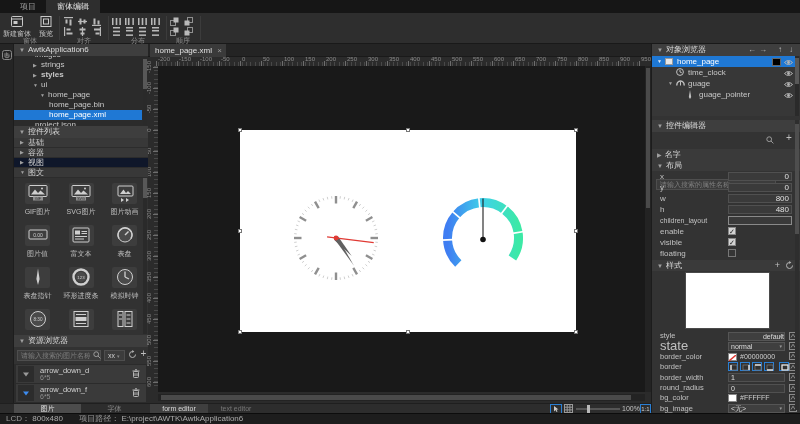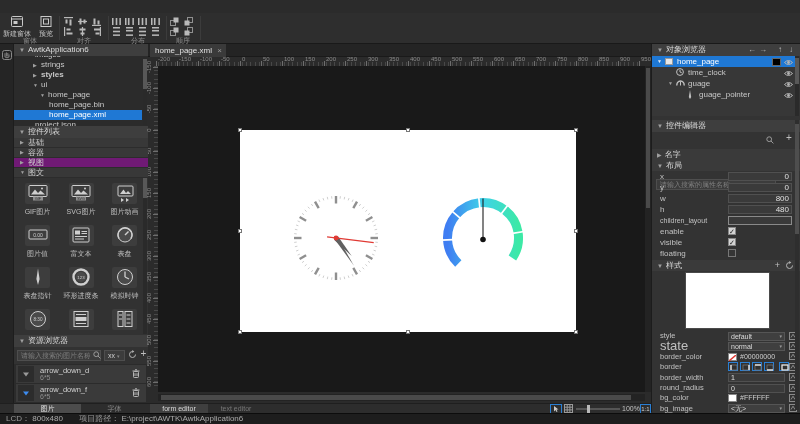--- a/index.html
+++ b/index.html
@@ -12,20 +12,24 @@
   input{background:#3c3c3c;border:1px solid #4e4e4e;color:#e0e0e0;font-size:7px;
         font-family:"Liberation Sans","DejaVu Sans",sans-serif;outline:none}
   input::placeholder{color:#7f7f7f}
   .glabel{color:#8a8a8a;font-size:7px;text-align:center}
 </style>
 </head>
 <body>
 
 <div id="app">
 
+  <div class="abs" style="left:0;top:0;width:800px;height:13px;background:#161616">
+    <div class="abs" style="left:10px;top:0;width:36px;height:13px;line-height:13px;text-align:center;color:#9a9a9a">项目</div>
+    <div class="abs" style="left:46px;top:0;width:54px;height:13px;line-height:13px;text-align:center;background:#2e2e2e;color:#e6e6e6">窗体编辑</div>
+  </div>
 
   <div class="abs" style="left:0;top:13px;width:800px;height:31px;background:#2e2e2e;border-bottom:1px solid #191919">
     <div class="abs" style="left:2px;top:3px;width:30px;height:20px;text-align:center">
       <span id="ic-newform"><svg width="12" height="11" viewBox="0 0 12 11">
             <rect x="0.5" y="0.5" width="11" height="10" rx="1" fill="none" stroke="#c9c9c9"></rect>
             <line x1="0.5" y1="3" x2="11.5" y2="3" stroke="#c9c9c9"></line>
             <rect x="2.5" y="5" width="4" height="3" fill="#c9c9c9"></rect>
           </svg></span>
       <div style="font-size:7px;color:#c4c4c4">新建窗体</div>
     </div>
@@ -646,21 +650,21 @@
   <div class="abs hdr" style="left:652px;top:260px;width:148px;height:11px;line-height:11px;background:#3a3a3a">
     <span class="tri">▼</span><span>样式</span>
     <span class="abs" style="right:20px;top:0;font-size:9px;color:#c0c0c0">+</span>
     <span id="ic-refresh-r" class="abs" style="right:6px;top:1px"><svg width="9" height="9" viewBox="0 0 9 9">
           <path d="M7.5 4.5 A3 3 0 1 1 4.5 1.5" fill="none" stroke="#b5b5b5"></path>
           <path d="M4.2 0 L6.3 1.5 L4.2 3 Z" fill="#b5b5b5"></path>
         </svg></span>
   </div>
   <div class="abs" style="left:685px;top:272px;width:85px;height:57px;background:#fff;border:1px solid #4a4a4a"></div>
   <div id="style-rows">
-      <div style="position: absolute; left: 652px; top: 331px; width: 143px; height: 10px; line-height: 10px;">
+      <div style="position: absolute; left: 652px; top: 331px; width: 143px; height: 10px; line-height: 10px; text-align: right;">
         <div style="position: absolute; left: 8px; top: 0px; font-size: 7.5px; color: rgb(192, 192, 192); line-height: 10px;">style</div>
         <div style="position: absolute; left: 76px; top: 0.5px; width: 57px; height: 9px; background: rgb(63, 63, 63); border: 1px solid rgb(85, 85, 85); line-height: 7px; padding-left: 2px; color: rgb(220, 220, 220); font-size: 7px;">default<div style="position: absolute; right: 2px; top: 0px; font-size: 5px; color: rgb(154, 154, 154); line-height: 7px;">▾</div></div>
         <div style="position: absolute; left: 137px; top: 0.5px; width: 8px; height: 8px;"><svg width="8" height="8" viewBox="0 0 8 8">
             <rect x="0.5" y="0.5" width="7" height="7" fill="none" stroke="#8a8a8a"></rect>
             <path d="M2 5.5 L4 2.2 L6 5.5" fill="none" stroke="#8a8a8a"></path>
           </svg></div>
       </div>
       <div style="position: absolute; left: 652px; top: 341.4px; width: 143px; height: 10px; line-height: 10px;">
         <div style="position: absolute; left: 8px; top: 0px; font-size: 13px; color: rgb(192, 192, 192); line-height: 10px;">state</div>
         <div style="position: absolute; left: 76px; top: 0.5px; width: 57px; height: 9px; background: rgb(63, 63, 63); border: 1px solid rgb(85, 85, 85); line-height: 7px; padding-left: 2px; color: rgb(220, 220, 220); font-size: 7px;">normal<div style="position: absolute; right: 2px; top: 0px; font-size: 5px; color: rgb(154, 154, 154); line-height: 7px;">▾</div></div>
@@ -752,21 +756,21 @@
     <span style="color:#ababab">E:\project\AWTK\AwtkApplication6</span>
   </div>
 <div style="position: absolute; left: 14px; top: 138px; width: 134px; height: 10px; background: rgb(56, 56, 56); border-bottom: 1px solid rgb(44, 44, 44); line-height: 9px; padding-left: 6px; color: rgb(207, 207, 207);">
       <div style="position: absolute; left: 6px; top: 0px; font-size: 5px; color: rgb(159, 159, 159); line-height: 9px;">▶</div>
       <div style="position: absolute; left: 14px; top: 0px; line-height: 9px;">基础</div>
     </div>
     <div style="position: absolute; left: 14px; top: 148px; width: 134px; height: 10px; background: rgb(56, 56, 56); border-bottom: 1px solid rgb(44, 44, 44); line-height: 9px; padding-left: 6px; color: rgb(207, 207, 207);">
       <div style="position: absolute; left: 6px; top: 0px; font-size: 5px; color: rgb(159, 159, 159); line-height: 9px;">▶</div>
       <div style="position: absolute; left: 14px; top: 0px; line-height: 9px;">容器</div>
     </div>
-    <div style="position: absolute; left: 14px; top: 158px; width: 134px; height: 10px; background: #701a75; border-bottom: 1px solid rgb(44, 44, 44); line-height: 9px; padding-left: 6px; color: rgb(207, 207, 207);">
+    <div style="position: absolute; left: 14px; top: 158px; width: 134px; height: 10px; background: #0f172a; border-bottom: 1px solid rgb(44, 44, 44); line-height: 9px; padding-left: 6px; color: rgb(207, 207, 207);">
       <div style="position: absolute; left: 6px; top: 0px; font-size: 5px; color: rgb(159, 159, 159); line-height: 9px;">▶</div>
       <div style="position: absolute; left: 14px; top: 0px; line-height: 9px;">视图</div>
     </div>
     <div style="position: absolute; left: 14px; top: 168px; width: 134px; height: 10px; background: rgb(56, 56, 56); border-bottom: 1px solid rgb(44, 44, 44); line-height: 9px; padding-left: 6px; color: rgb(207, 207, 207);">
       <div style="position: absolute; left: 6px; top: 0px; font-size: 5px; color: rgb(159, 159, 159); line-height: 9px;">▼</div>
       <div style="position: absolute; left: 14px; top: 0px; line-height: 9px;">图文</div>
     </div>
     <div style="position: absolute; left: 16px; top: 384px; width: 130px; height: 18px; background: rgb(58, 58, 58);">
       <div style="position: absolute; left: 2px; top: 1px; width: 16px; height: 16px; background: rgb(44, 44, 44); text-align: center;"><svg width="16" height="16" viewBox="0 0 16 16">
           <polygon points="5,6.5 11,6.5 8,10.5" fill="#3d8cf0"></polygon>

